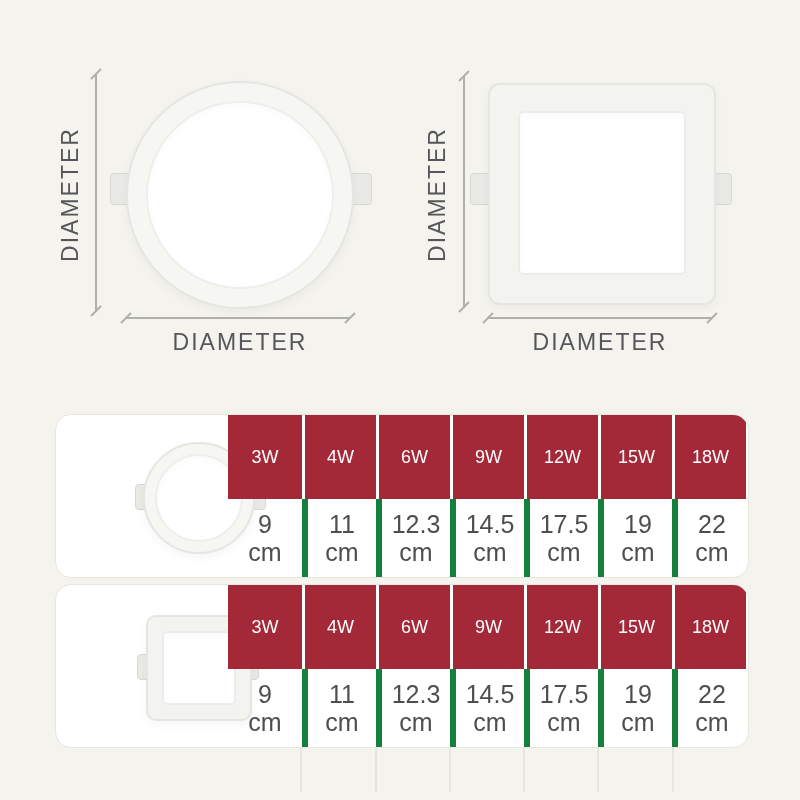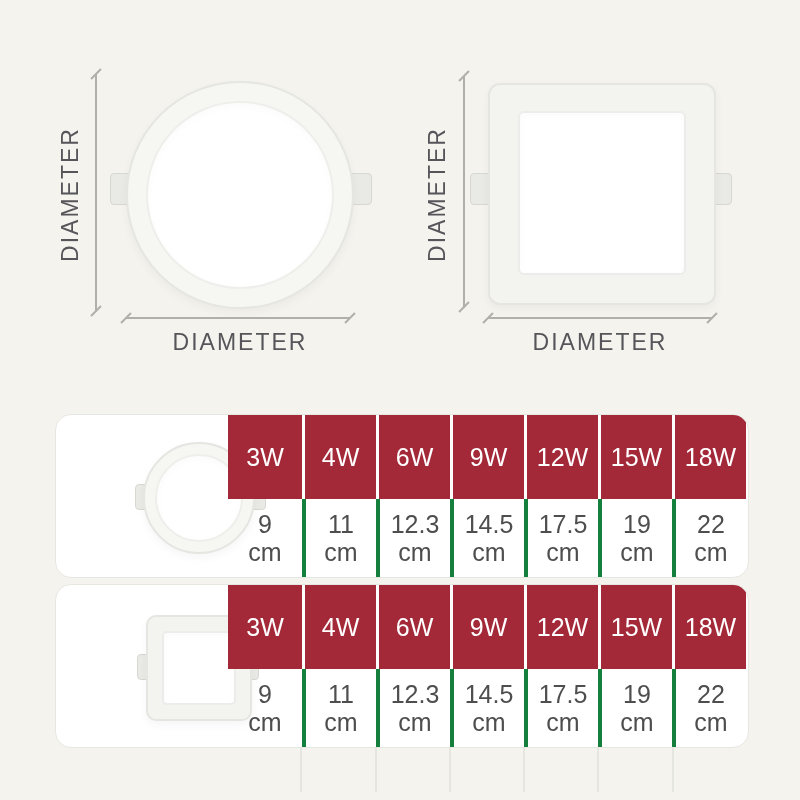--- a/index.html
+++ b/index.html
@@ -57,27 +57,27 @@
   }
   .card-1 { top:414px; }
   .card-2 { top:584px; }
   .spec-grid {
     position:absolute; left:172px; top:0; width:518px; height:100%;
     display:grid; grid-template-columns:repeat(7,1fr); grid-template-rows:84px auto;
   }
   .watt-cell {
     background:var(--accent); color:#ffffff;
     display:flex; align-items:center; justify-content:center;
-    font-size:25px; border-left:3px solid #ffffff;
+    font-size:18px; border-left:3px solid #ffffff;
   }
   .watt-cell.first { border-left:none; }
   .size-cell {
     display:flex; flex-direction:column; align-items:center; justify-content:center;
     font-size:25px; line-height:1.12; color:#4e4e4e;
-    border-left:4px solid #15803d;
+    border-left:6px solid #15803d;
   }
   .size-cell.first { border-left:none; }
 
   .stub { position:absolute; width:2px; height:45px; top:747px; background:#e6e6e0; }
 </style>
 </head>
 <body style="background: rgb(244, 243, 238);">
 
 <div class="abs" style="left:0;top:0;width:400px;height:400px;">
 

